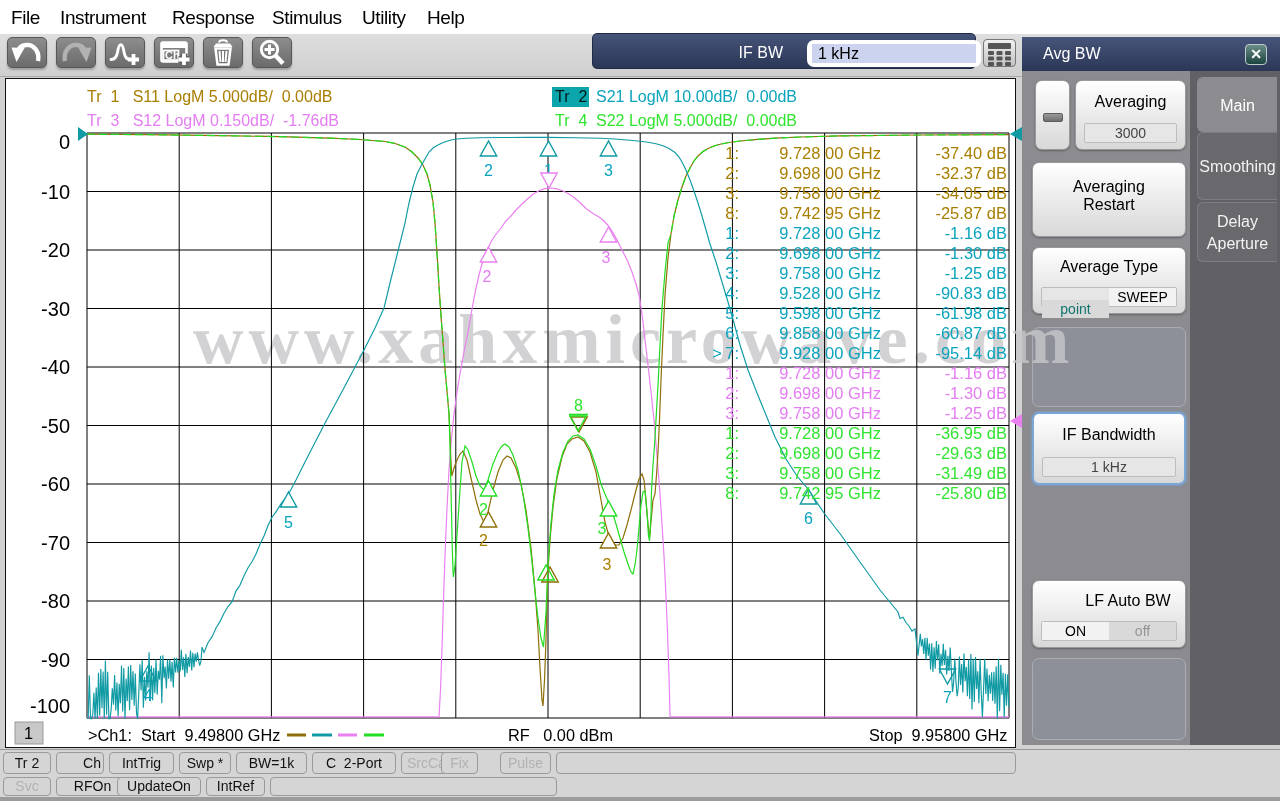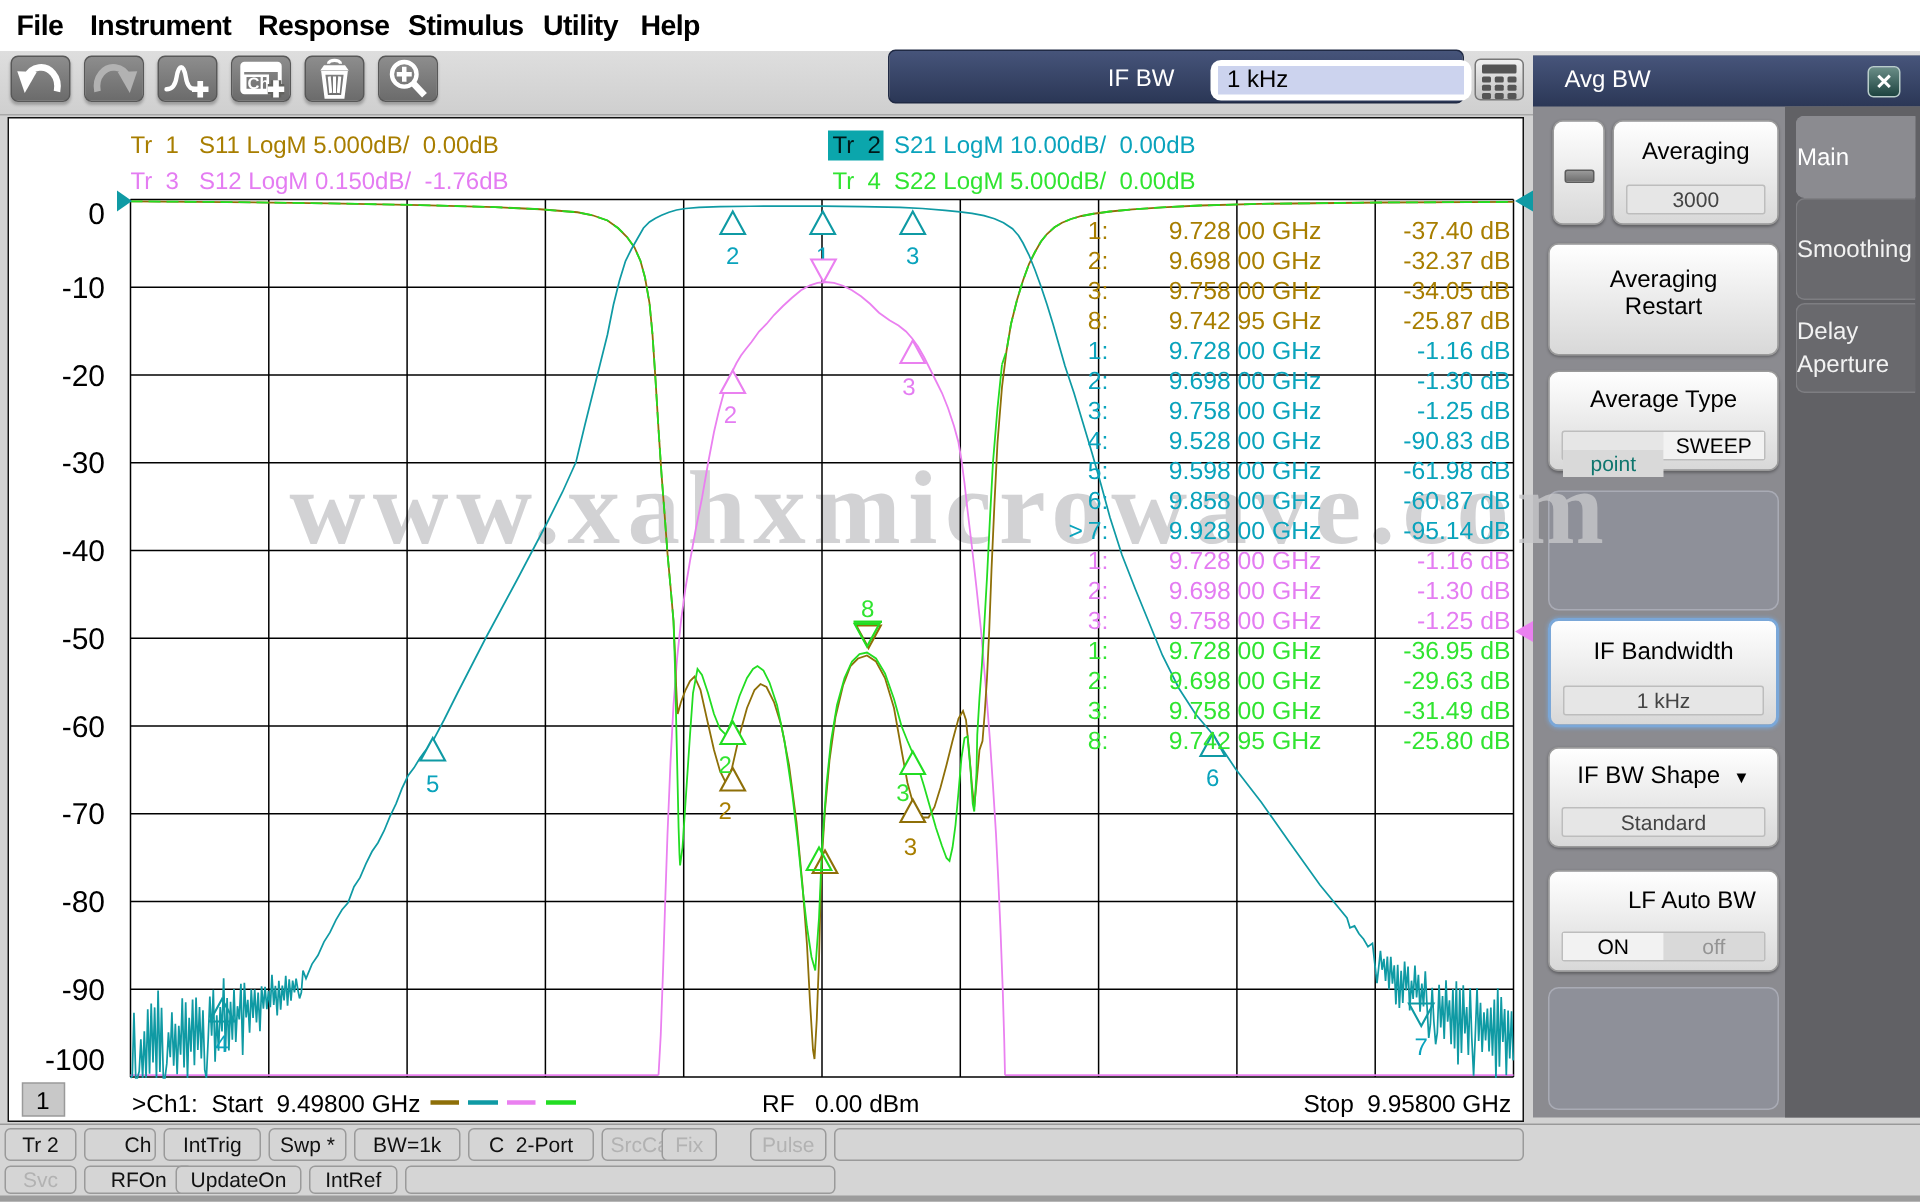--- a/index.html
+++ b/index.html
@@ -1,19 +1,19 @@
 <!DOCTYPE html>
 <html><head><meta charset="utf-8">
 <style>
 * { margin:0; padding:0; box-sizing:border-box; }
 html,body { width:1280px; height:801px; overflow:hidden; background:#d2d2d2;
   font-family:"Liberation Sans", sans-serif; }
 #menubar { position:absolute; left:0; top:0; width:1280px; height:34px; background:#fff;
   font-size:19px; color:#000; letter-spacing:-0.4px; }
-#menubar span { position:absolute; top:7px;font-weight:bold; }
+#menubar span { position:absolute; top:7px; }
 #toolbar { position:absolute; left:0; top:34px; width:1280px; height:43px;
   background:linear-gradient(#dedede,#cfcfcf); border-bottom:1px solid #a8a8a8; }
 .tbtn { position:absolute; top:3px; width:40px; height:31px; border-radius:5px;
   background:linear-gradient(#8d8d8d,#6b6b6b); border:1px solid #585858;
   box-shadow:0 2px 2px rgba(0,0,0,0.25); }
 #ifbwbar { position:absolute; left:592px; top:-1px; width:384px; height:36px;
   background:linear-gradient(#46547a,#2b3756); border-radius:5px; border:1px solid #202a44; }
 #ifbwbar .lab { position:absolute; right:192px; top:10px; color:#fff; font-size:16px; }
 #ifbwinput { position:absolute; left:214px; top:6px; width:174px; height:27px;
   background:#fff; border-radius:7px; }
@@ -30,21 +30,21 @@
 #rightpanel { position:absolute; left:1022px; top:37px; width:258px; height:708px;
   background:#8b8b90; z-index:2; font-size:16px; }
 #rphead { position:absolute; left:0; top:0; width:258px; height:34px;
   background:linear-gradient(#47557b,#2b3756); color:#fff; font-size:16px; }
 #rphead span { position:absolute; left:21px; top:8px; }
 #closebtn { position:absolute; right:13px; top:7px; width:22px; height:21px; border-radius:4px;
   background:linear-gradient(#6a8d87,#1d4340); border:1px solid #b9cdca; color:#fff;
   font-size:14px; font-weight:bold; text-align:center; line-height:19px; }
 #tabcol { position:absolute; left:168px; top:34px; width:90px; height:674px; background:#616165; }
 .tab { position:absolute; left:175px; width:80px; background:#69696d; border:1px solid #7e7e82;
-  border-right:none; border-radius:6px 0 0 6px; color:#f2f2f2; }
+  border-right:none; border-radius:6px 0 0 6px; color:#f2f2f2; text-align:center; }
 .tab.active { background:#8b8b90; border-color:#8b8b90; color:#fff; }
 .rbtn { position:absolute; left:10px; width:154px; border-radius:7px;
   background:linear-gradient(#ffffff,#e9e9e9 55%,#d8d8d8); border:1px solid #9a9a9a;
   box-shadow:0 1px 2px rgba(0,0,0,0.3); color:#000; text-align:center; }
 .rbtn .val { position:absolute; left:8px; right:8px; bottom:6px; height:20px;
   background:#e6e6e6; border:1px solid #bdbdbd; border-radius:2px;
   font-size:14px; color:#444; line-height:18px; }
 .rbtn.disabled { background:#8e9099; border:1px solid #a9abb5; box-shadow:none; }
 #statusbar1, #statusbar2 { position:absolute; left:0; width:1280px; background:#d5d5d5; z-index:7; }
 #statusbar1 { top:749px; height:27px; border-top:1px solid #999; }
@@ -301,22 +301,20 @@
      <div class="val">3000</div></div>
   <div class="rbtn" style="top:125px; height:75px; padding-top:15px;">Averaging<br>Restart</div>
   <div class="rbtn" style="top:210px; height:67px; padding-top:10px;">Average Type
      <div class="val">
         <span style="position:absolute;left:0;top:12px;width:50%;height:100%;background:#d9d9d9;color:#0f766e;">point</span>
         <span style="position:absolute;right:0;top:0;width:50%;height:100%;background:#f2f2f2;color:#000;">SWEEP</span>
       </div></div>
   <div class="rbtn disabled" style="left:10px; top:290px; width:154px; height:80px;"></div>
   <div class="rbtn" style="top:375px; height:73px; padding-top:12px; border:2px solid #7aa7d8; box-shadow:0 0 3px #7aa7d8;">IF Bandwidth
      <div class="val">1 kHz</div></div>
-  <div class="rbtn" style="top:461px; height:67px; padding-top:10px;">IF BW Shape&nbsp;&nbsp;<span style="font-size:11px;">▼</span>
-     <div class="val">Standard</div></div>
   <div class="rbtn" style="top:543px; height:68px; padding-top:11px;padding-left:38px;">LF Auto BW
      <div class="val">
         <span style="position:absolute;left:0;top:0;width:50%;height:100%;background:#f2f2f2;color:#000;">ON</span>
         <span style="position:absolute;right:0;top:0;width:50%;height:100%;background:#d9d9d9;color:#949494;">off</span>
       </div></div>
   <div class="rbtn disabled" style="left:10px; top:621px; width:154px; height:82px;"></div>
 </div>
 
 <div id="statusbar1">
   <div class="sbtn" style="left:3px; width:48px;">Tr 2</div>

